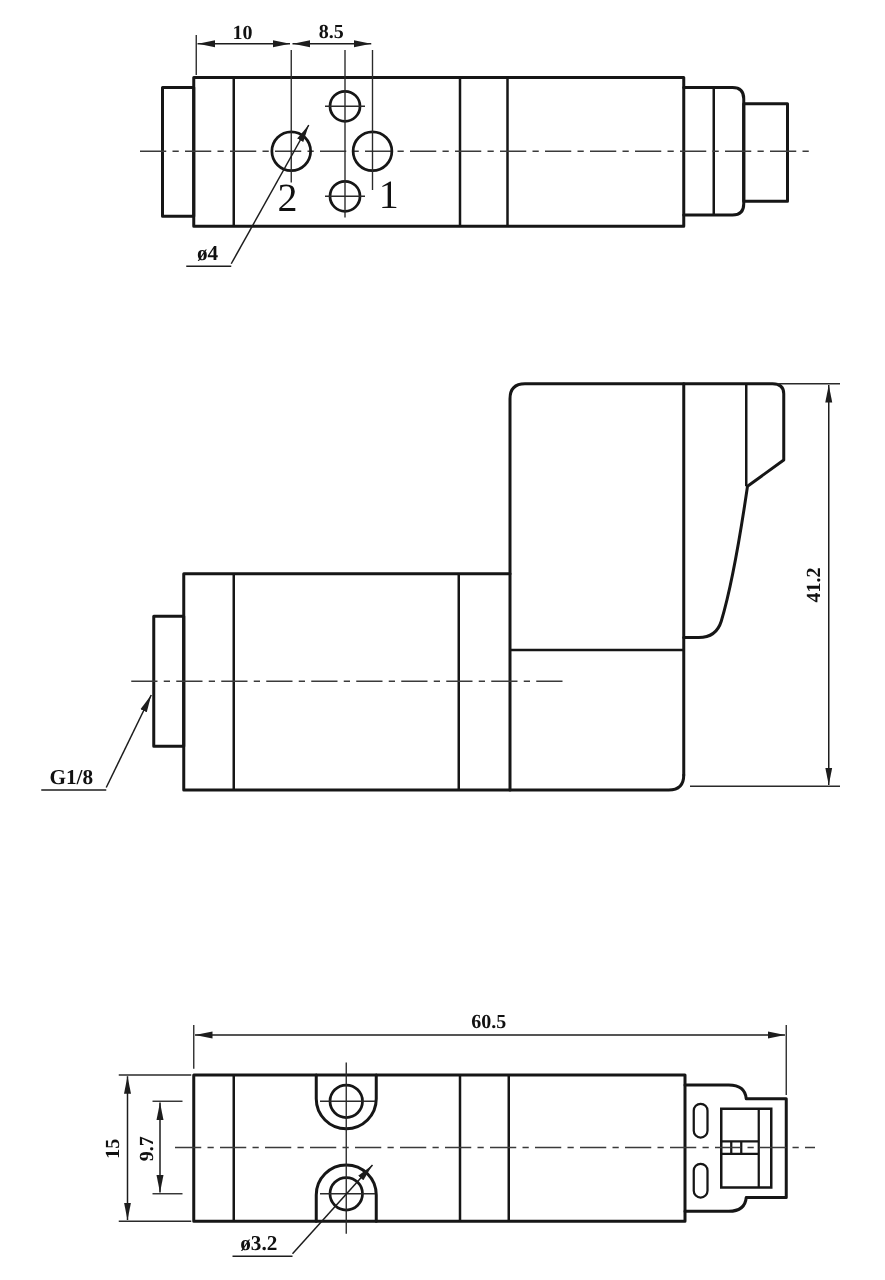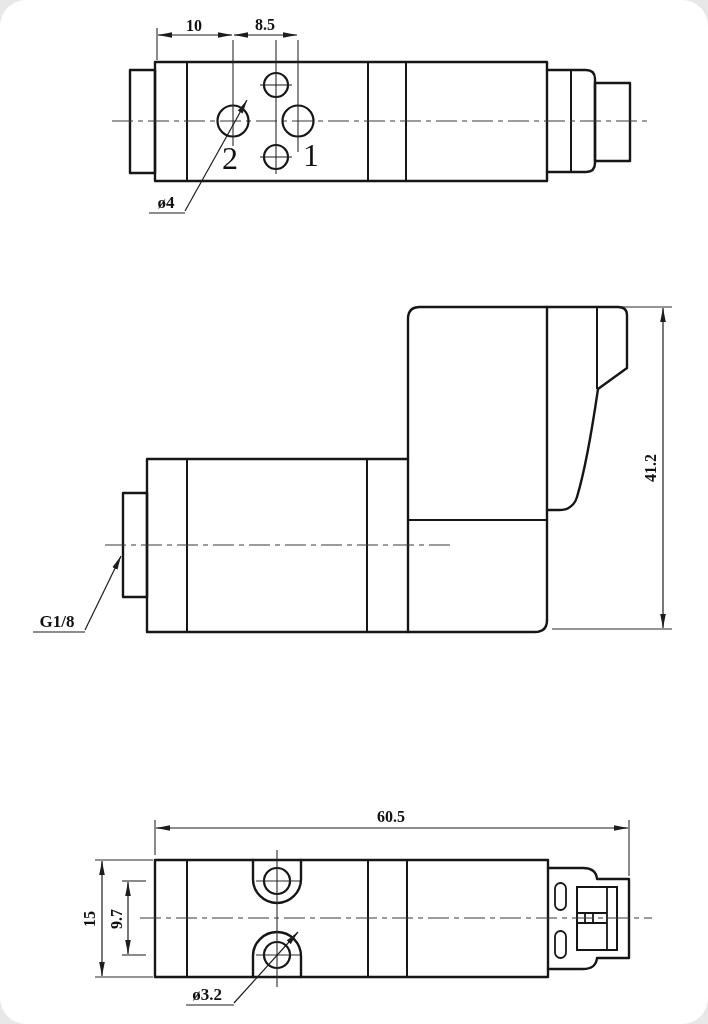--- a/index.html
+++ b/index.html
@@ -1,19 +1,18 @@
 <!DOCTYPE html>
 <html><head>
 <meta charset="utf-8">
 <style>
   html,body{margin:0;padding:0;background:#e8e8e8;}
   .sheet{
     width:708px;height:1024px;background:#ffffff;position:relative;
     font-family:"Liberation Serif", serif;
-    border-radius:26px;
   }
   svg{display:block;}
   
   .ol{fill:none;stroke:#161616;stroke-width:2.4;stroke-linejoin:round;stroke-linecap:round;}
   .il{fill:none;stroke:#161616;stroke-width:2;stroke-linecap:butt;}
   .il2{fill:none;stroke:#161616;stroke-width:1.8;stroke-linecap:butt;}
   .tl{fill:none;stroke:#2a2a2a;stroke-width:1.1;stroke-linecap:butt;}
   .cl{fill:none;stroke:#3a3a3a;stroke-width:1.1;stroke-dasharray:21 5 5 5;}
   .dim{fill:none;stroke:#1d1d1d;stroke-width:1.2;}
   .hole{fill:none;stroke:#161616;stroke-width:2.2;}

